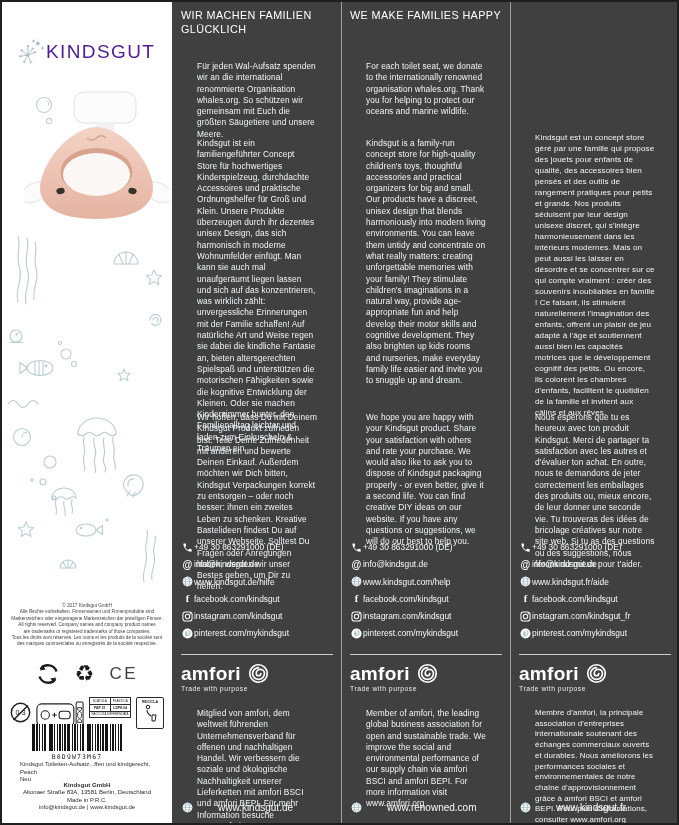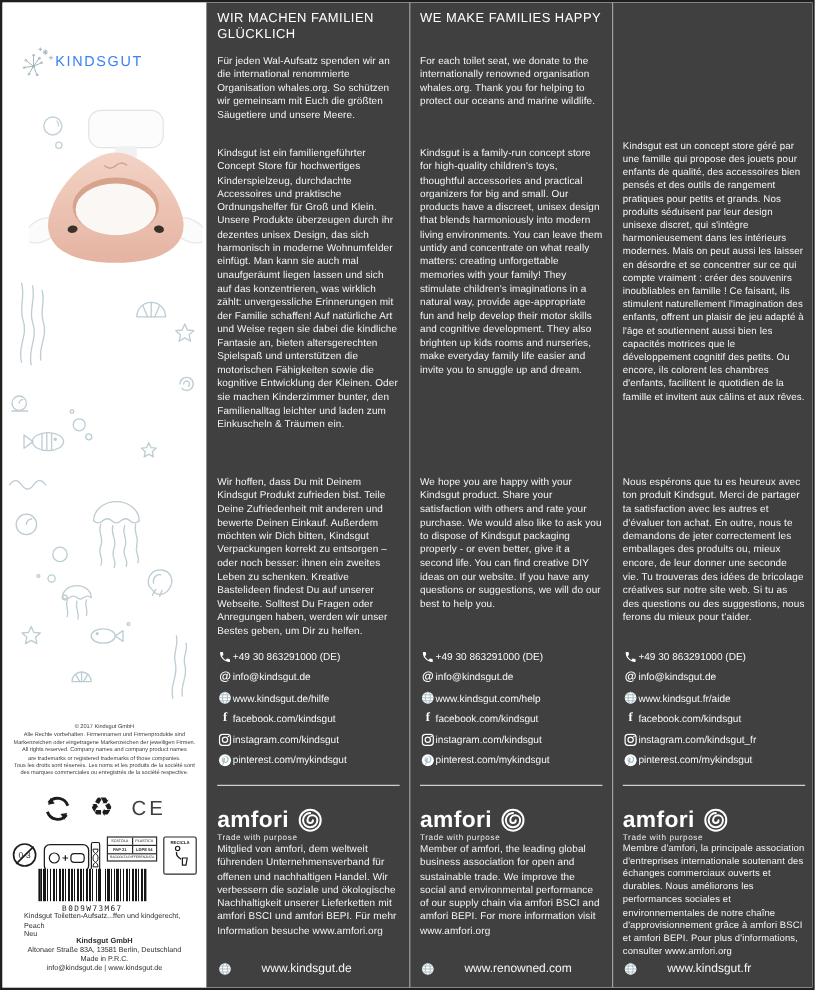--- a/index.html
+++ b/index.html
@@ -1,21 +1,21 @@
 <!DOCTYPE html>
 <html><head>
 <meta charset="utf-8">
 <style>
   html,body{margin:0;padding:0;background:#e8e8e8}
   .page{width:679px;height:825px;border:2px solid #1f1f1f;box-sizing:border-box;display:flex;
         background:#fff;font-family:"Liberation Sans",sans-serif;position:relative;overflow:hidden}
   
   .sidebar{width:170px;flex:none;position:relative;background:#fff}
   .logo{position:absolute;top:36px;left:16px;display:flex;align-items:flex-start;gap:1px}
-  .logo-text{font-size:12px;letter-spacing:1.4px;color:#3b82f6;line-height:27px;font-weight:400}
+  .logo-text{font-size:19px;letter-spacing:1.4px;color:#4c1d95;line-height:27px;font-weight:400}
   .product{position:absolute;top:86px;left:22px}
   .doodles{position:absolute;top:228px;left:0}
   .copyright{position:absolute;top:601px;left:2px;width:166px;text-align:center;
              font-size:4.7px;line-height:6.4px;color:#3e3e3e}
   .cert-row{position:absolute;top:656px;left:0;width:170px;display:flex;justify-content:center;
             align-items:center;gap:15px;height:32px}
   .recycle-glyph{font-family:"DejaVu Sans",sans-serif;font-size:22px;color:#1d1d1d;line-height:1}
   .ce-mark{font-size:17px;letter-spacing:2.5px;color:#404040;font-weight:400}
   .mini-row{position:absolute;top:695px;left:8px;width:158px;display:flex;gap:5px;align-items:flex-start}
   .mini-table{border:1px solid #2b2b2b;width:40px;font-size:3.1px;line-height:4px;color:#222;
@@ -38,31 +38,31 @@
            line-height:7.3px;color:#2e2e2e}
   .company .cname{font-weight:700;font-size:6.2px;margin-bottom:1px}
   
   .panel{flex:1;position:relative;background:#404040}
   .sep{position:absolute;top:0;bottom:0;width:1px;background:rgba(255,255,255,.5)}
   .sep1{left:169px}.sep2{left:338px}
   .col{position:absolute;top:0;bottom:0;width:152px}
   .col-de{left:9px}.col-en{left:178px}.col-fr{left:347px}
   .col h2{position:absolute;top:7px;margin:0;font-size:10.8px;line-height:13.5px;font-weight:400;
           letter-spacing:.4px;color:#fff;white-space:pre-line}
-  .col p{position:absolute;margin:0;font-size:8.3px;line-height:11.3px;color:#f2f6f6;letter-spacing:.1px}
+  .col p{position:absolute;margin:16px;font-size:8.3px;line-height:11.3px;color:#f2f6f6;letter-spacing:.1px}
   .p1{top:43px}.p2{top:120px}.p3{top:394px}
   .col-fr .p2{top:114px;font-size:8.1px;line-height:11px}
   .contacts{position:absolute;top:539px;left:0;margin:0;padding:0;list-style:none}
   .contacts li{display:flex;align-items:center;gap:0;height:12px;margin-bottom:5.3px;
                font-size:8.4px;color:#f6f9f9}
   .cicon{width:13px;display:flex;justify-content:center;align-items:center;flex:none}
   .at-glyph{font-weight:700;font-size:10px;color:#fff}
   .ficon{font-weight:700;font-size:10.5px;color:#fff;font-family:"Liberation Serif",serif}
   .amfori{position:absolute;top:652px;left:0;right:0;border-top:1px solid rgba(255,255,255,.75);
-          padding-top:18px}
+          padding-top:8px}
   .alogo{display:flex;align-items:center;gap:7px}
   .aname{font-size:19px;font-weight:700;color:#fff;letter-spacing:.3px;line-height:20px}
   .atag{font-size:6.8px;color:rgba(255,255,255,.9);letter-spacing:.5px;margin-top:1px}
   .atext{margin:8px 0 0;font-size:8.2px;line-height:11.2px;color:#f2f6f6}
   .col-fr .atext{font-size:7.9px;line-height:10.7px}
   .site{position:absolute;top:800px;display:flex;align-items:flex-start;gap:24px;font-size:10px;color:#f6f9f9}
 </style>
 </head>
 <body>
 

